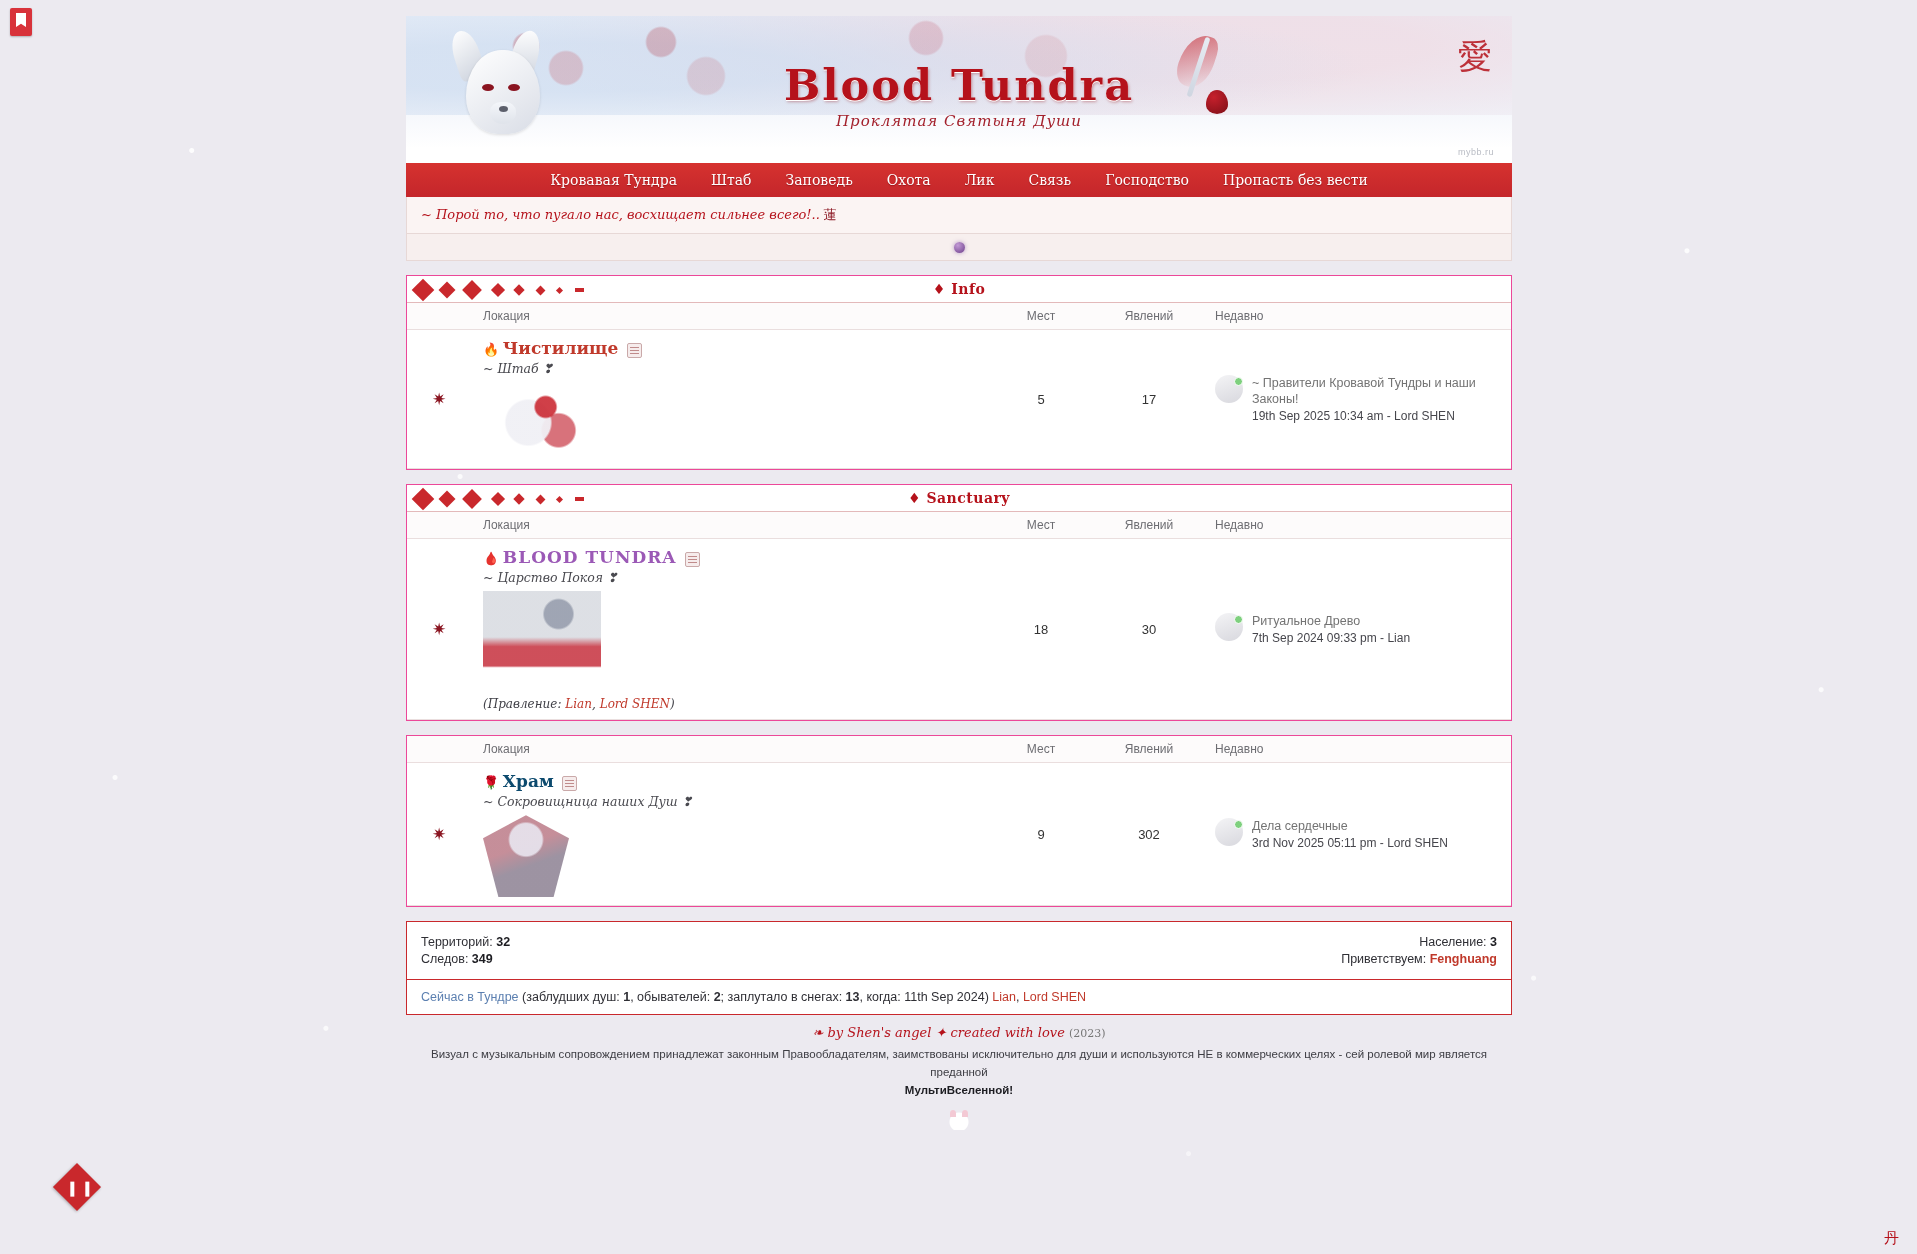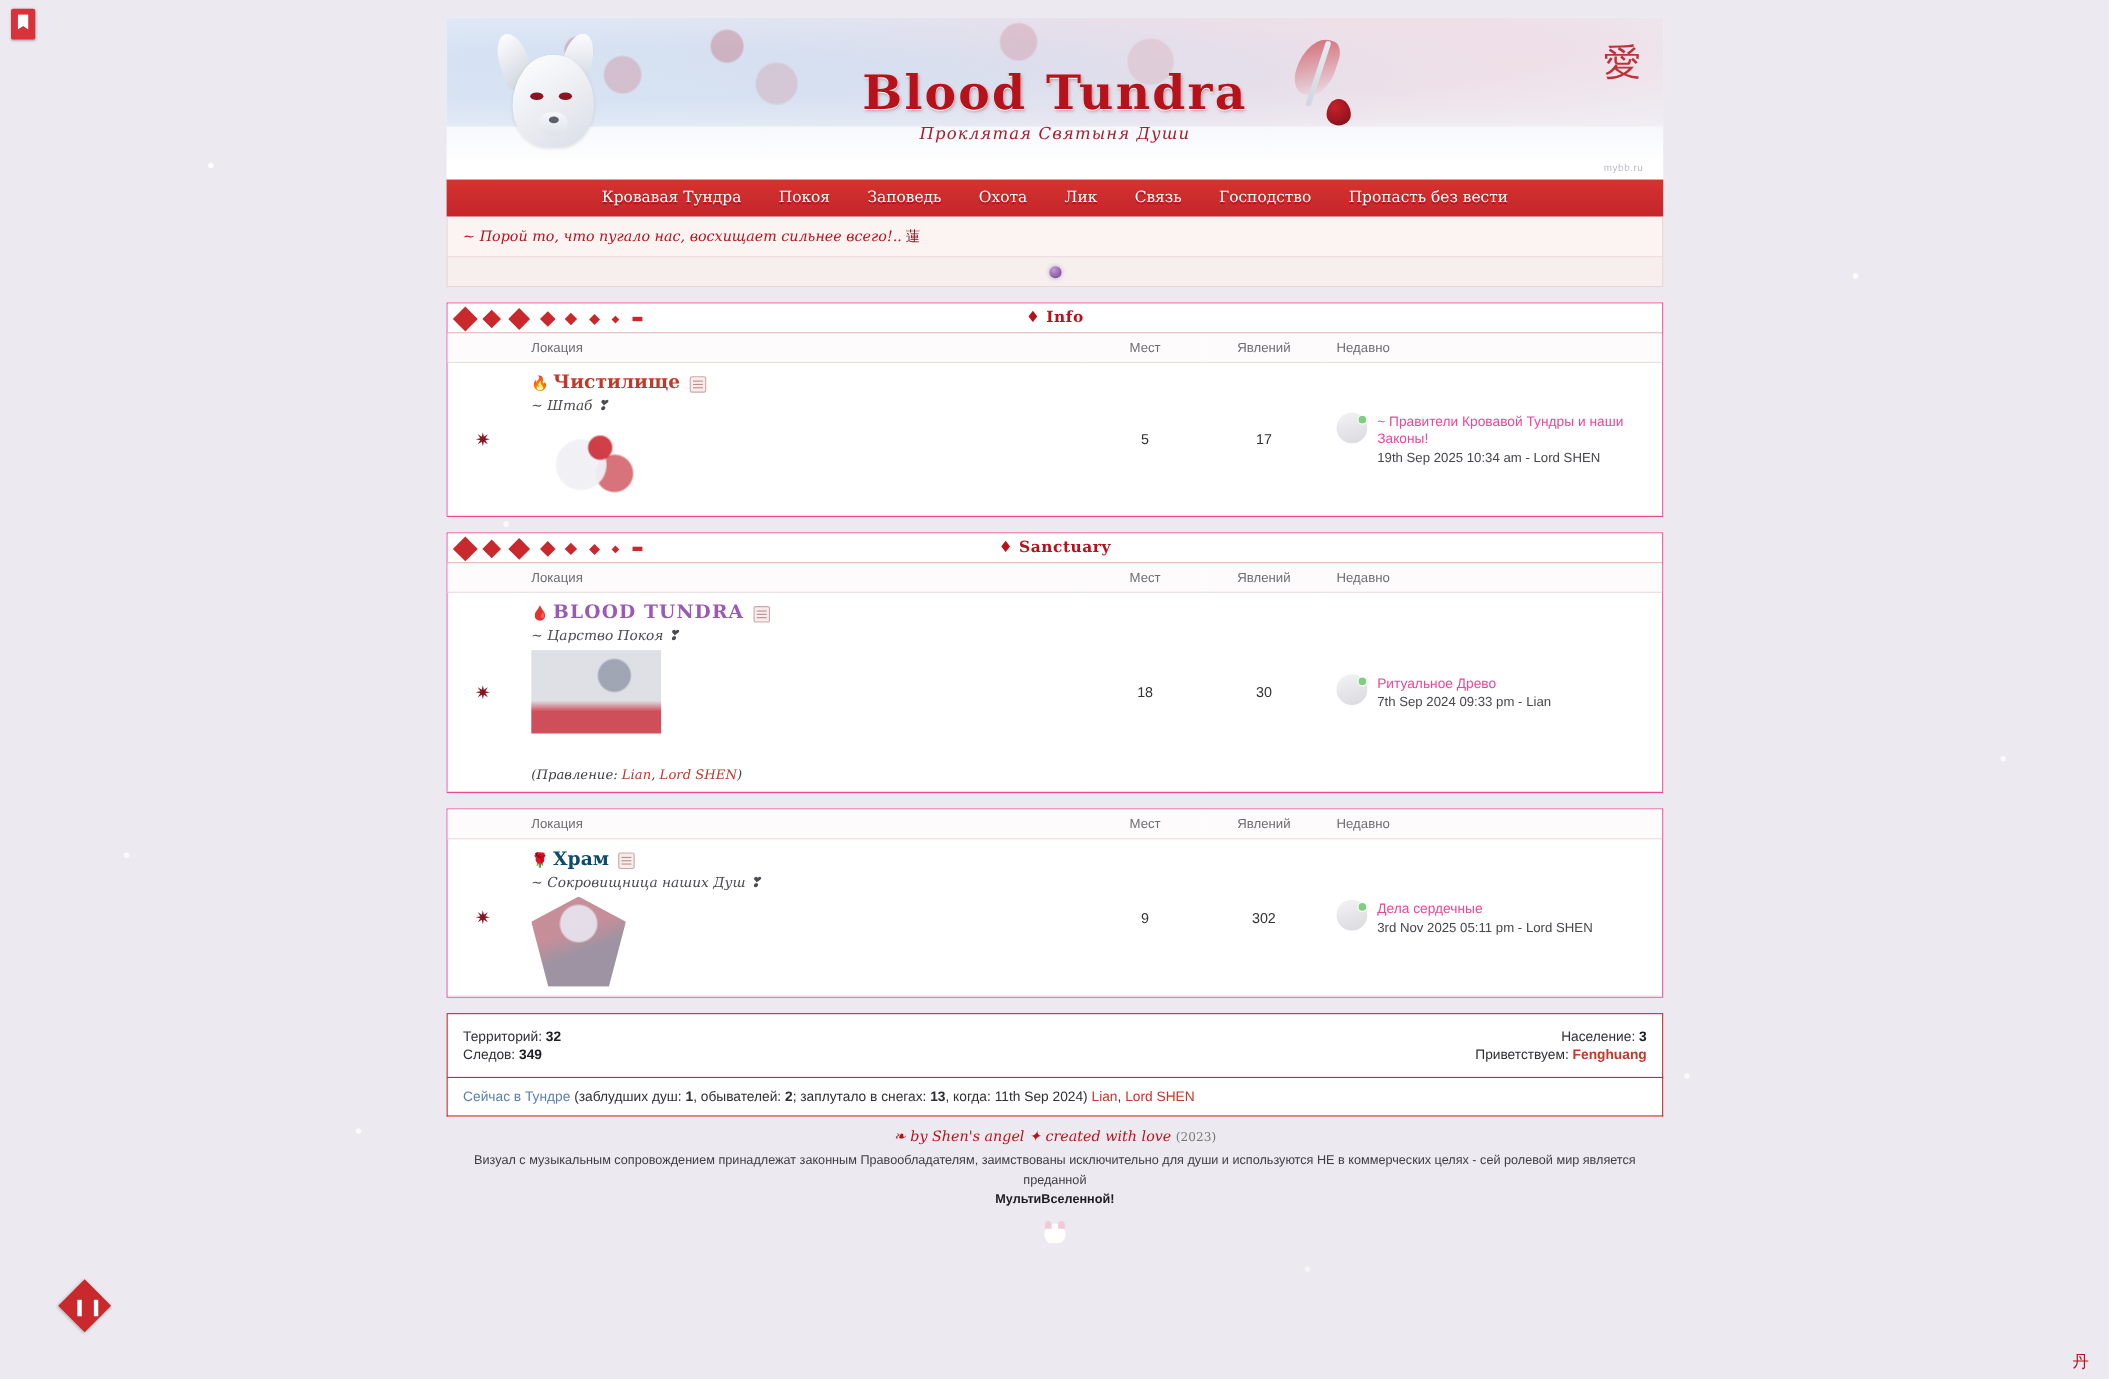--- a/index.html
+++ b/index.html
@@ -249,21 +249,21 @@
   }
   .avatar{
     width:28px;height:28px;flex:0 0 28px;position:relative;
     background:linear-gradient(160deg,#f4f4f6,#d8d8de);
     border-radius:50%;
   }
   .avatar:after{
     content:"";position:absolute;left:19px;top:2px;width:7px;height:7px;border-radius:50%;
     background:#7ed07e;border:1px solid #fff;
   }
-  .recent-link{color:#ec4899;text-decoration:none;font-size:12.5px;display:block;line-height:1.3;}
+  .recent-link{color:#737373;text-decoration:none;font-size:12.5px;display:block;line-height:1.3;}
   .recent-meta{font-size:12px;color:#46464c;margin-top:2px;}
   
   .stats{
     margin-top:14px;border:1px solid #c9282c;background:#fff;padding:10px 14px;
     display:flex;justify-content:space-between;
   }
   .stats .left div, .stats .right div{margin:3px 0;font-size:12.5px;color:#2f2f35;}
   .stats .right{text-align:right;}
   .stats b{color:#1d1d22;}
   .stats a{color:#c0392b;text-decoration:none;font-weight:bold;}
@@ -349,21 +349,21 @@
       <div class="plume"></div>
         <div class="quill"></div>
     </div>
     <div class="inkdrop"></div>
     <div class="kanji">愛</div>
     <div class="mybb">mybb.ru</div>
   </div>
 
   <div class="nav">
     <a href="#">Кровавая Тундра</a>
-    <a href="#">Покоя</a>
+    <a href="#">Штаб</a>
     <a href="#">Заповедь</a>
     <a href="#">Охота</a>
     <a href="#">Лик</a>
     <a href="#">Связь</a>
     <a href="#">Господство</a>
     <a href="#">Пропасть без вести</a>
   </div>
 
   <div class="announce">
     <span class="txt">~ Порой то, что пугало нас, восхищает сильнее всего!..</span>

